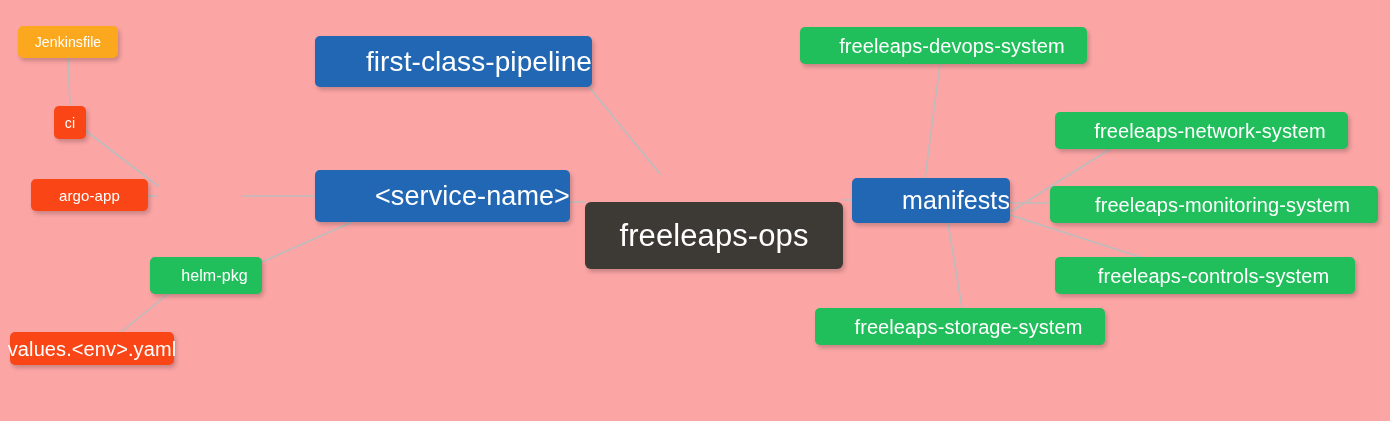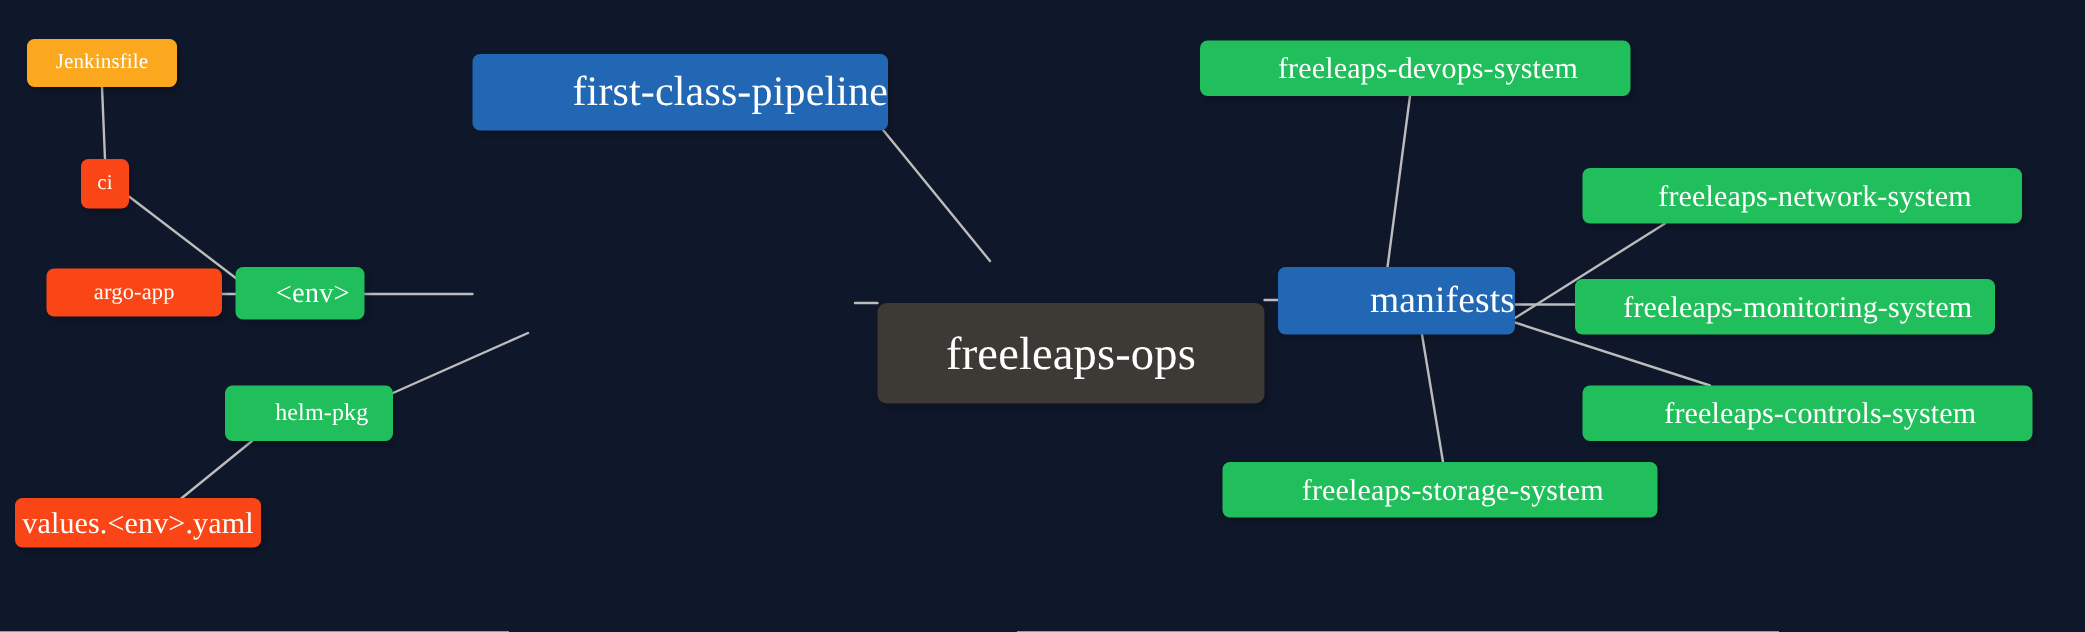--- a/index.html
+++ b/index.html
@@ -8,23 +8,22 @@
     background: #ffffff;
   }
   body {
     font-family: "Liberation Sans", sans-serif;
     -webkit-font-smoothing: antialiased;
   }
   #mindmap-canvas {
     position: relative;
     width: 1390px;
     height: 421px;
-    background: #0f172a;
+    background: #fca5a5;
     overflow: hidden;
-    font-family: Liberation Serif, serif;
   }
   #edge-layer {
     position: absolute;
     left: 0;
     top: 0;
     width: 1390px;
     height: 421px;
     pointer-events: none;
   }
   .node {
@@ -59,21 +58,21 @@
   #node-argo-app           { left: 31px;   top: 179px; width: 117px;  height: 32px;  font-size: 15px; border-radius: 5px; }
   #node-env                { left: 157px;  top: 178px; width: 86px;  height: 35px;  font-size: 19px; border-radius: 5px; }
   #node-helm-pkg           { left: 150px;  top: 257px; width: 112px; height: 37px;  font-size: 16px; border-radius: 5px; }
   #node-values-yaml        { left: 10px;   top: 332px; width: 164px; height: 33px;  font-size: 20px; border-radius: 5px; }
   #node-first-class        { left: 315px;  top: 36px;  width: 277px; height: 51px;  font-size: 28px; border-radius: 5px; }
   #node-service-name       { left: 315px;  top: 170px; width: 255px; height: 52px;  font-size: 27px; border-radius: 5px; }
   #node-freeleaps-ops      { left: 585px;  top: 173px; width: 258px; height: 67px;  font-size: 31px; border-radius: 6px; margin-top: 29px; }
   #node-manifests          { left: 852px;  top: 178px; width: 158px; height: 45px;  font-size: 25px; border-radius: 5px; }
   #node-devops-system      { left: 800px;  top: 27px;  width: 287px; height: 37px;  font-size: 20px; border-radius: 5px; }
   #node-network-system     { left: 1055px; top: 112px; width: 293px; height: 37px;  font-size: 20px; border-radius: 5px; }
-  #node-monitoring-system  { left: 1050px; top: 186px; width: 280px; height: 37px;  font-size: 20px; border-radius: 5px; }
+  #node-monitoring-system  { left: 1050px; top: 186px; width: 328px; height: 37px;  font-size: 20px; border-radius: 5px; }
   #node-controls-system    { left: 1055px; top: 257px; width: 300px; height: 37px;  font-size: 20px; border-radius: 5px; }
   #node-storage-system     { left: 815px;  top: 308px; width: 290px; height: 37px;  font-size: 20px; border-radius: 5px; }
 </style>
 </head>
 <body>
 
 <div id="mindmap-canvas">
 
   <svg id="edge-layer" viewBox="0 0 1390 421" width="1390" height="421">
     <g stroke="#bcbcbc" stroke-width="1.6" fill="none" stroke-linecap="round">
@@ -99,36 +98,36 @@
   </div>
 
   <div class="node n-red" id="node-ci">
     <span class="node-label">ci</span>
   </div>
 
   <div class="node n-red" id="node-argo-app">
     <span class="node-label">argo-app</span>
   </div>
 
-  <div class="node n-green" id="node-env">
-    <span class="node-label">&lt;env&gt;</span>
-  </div>
 
   <div class="node n-green" id="node-helm-pkg">
     <span class="node-label">helm-pkg</span>
   </div>
 
   <div class="node n-red" id="node-values-yaml">
     <span class="node-label">values.&lt;env&gt;.yaml</span>
   </div>
 
   <div class="node n-blue" id="node-first-class">
     <span class="node-label">first-class-pipeline</span>
   </div>
 
+  <div class="node n-blue" id="node-service-name">
+    <span class="node-label">&lt;service-name&gt;</span>
+  </div>
 
   <div class="node n-root" id="node-freeleaps-ops">
     <span class="node-label">freeleaps-ops</span>
   </div>
 
   <div class="node n-blue" id="node-manifests">
     <span class="node-label">manifests</span>
   </div>
 
   <div class="node n-green" id="node-devops-system">

